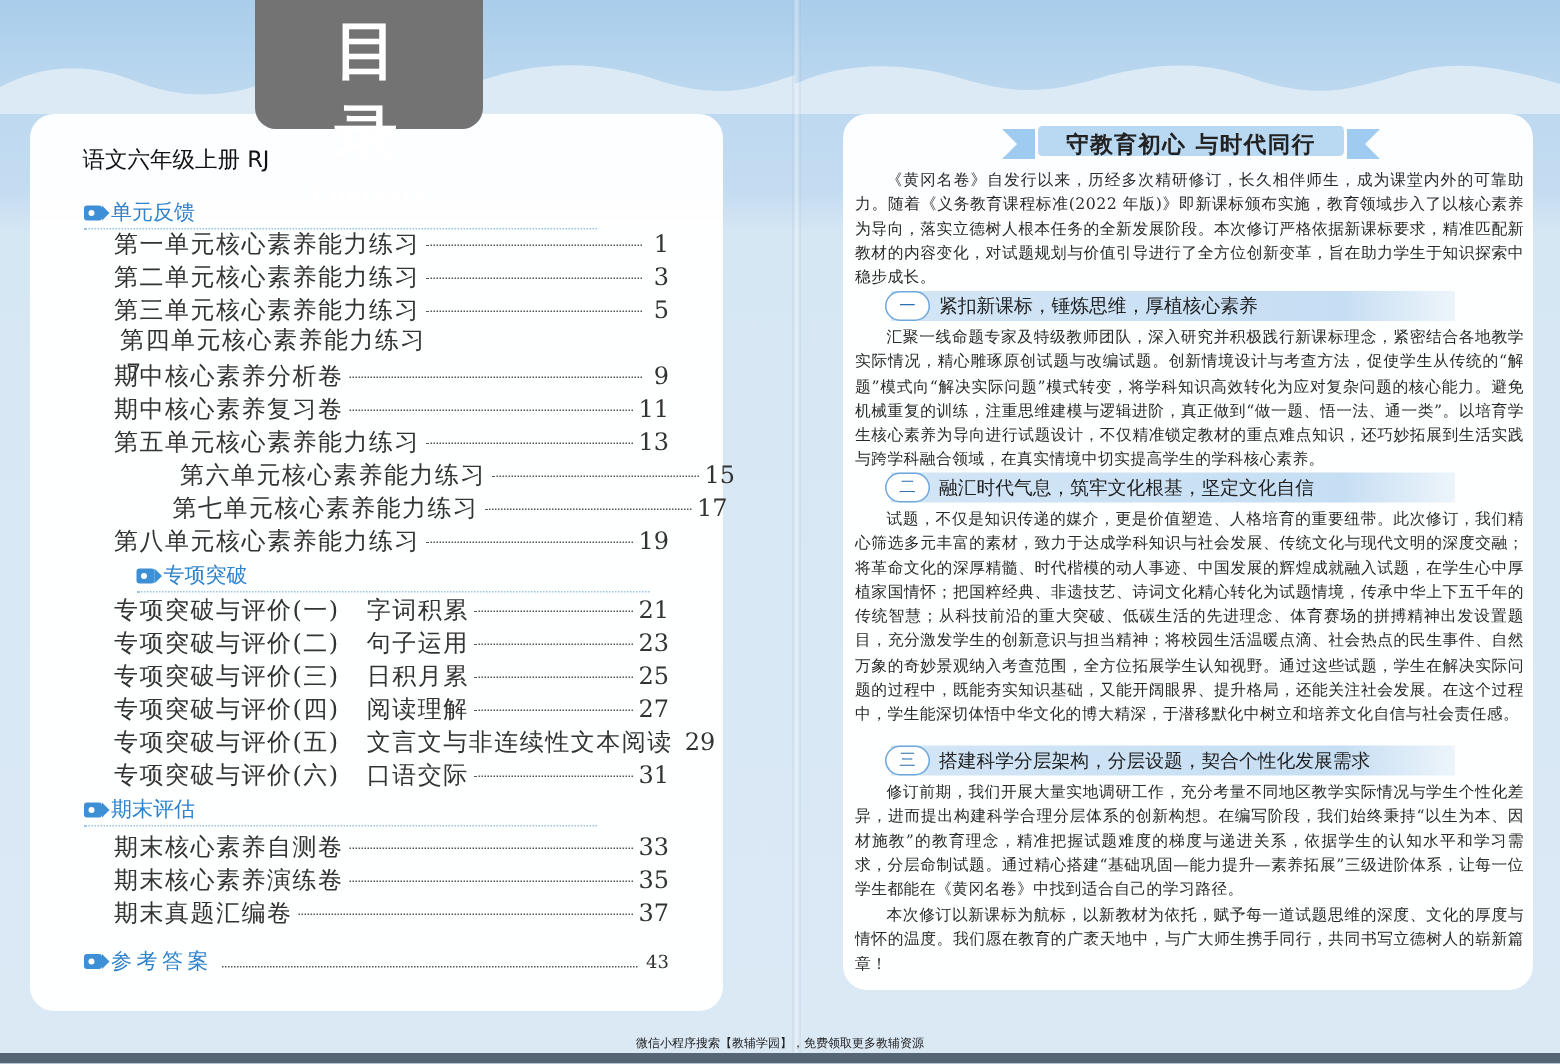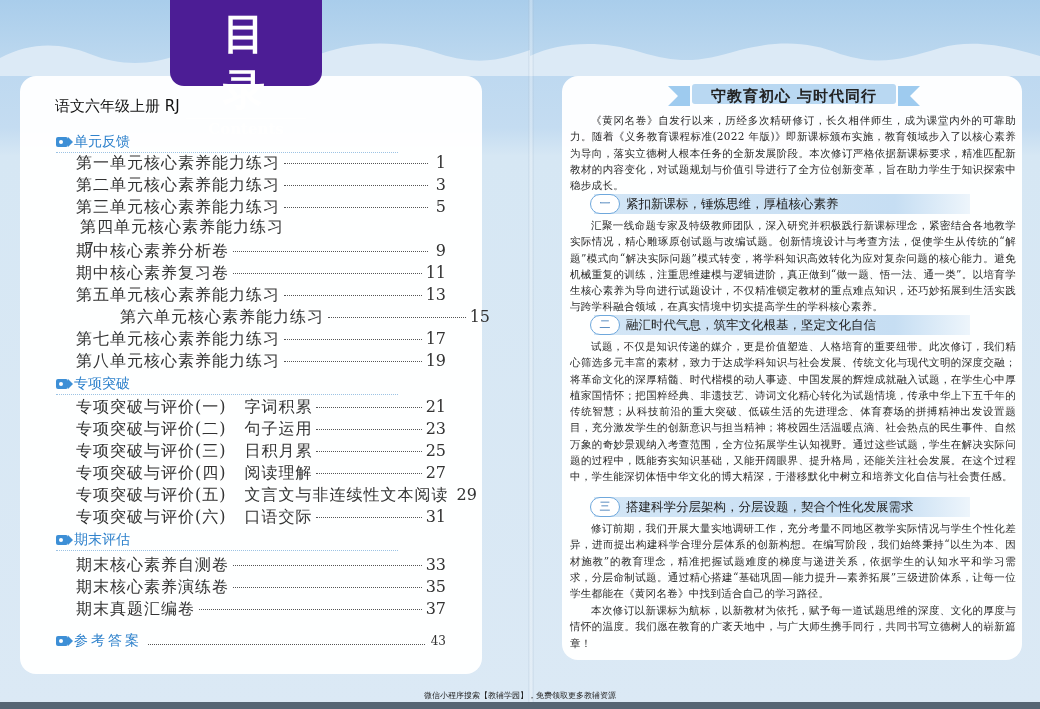--- a/index.html
+++ b/index.html
@@ -21,21 +21,21 @@
     .wave {
       position: absolute; left: 0; top: 36px; width: 1040px; height: 40px;
     }
     .spine {
       position: absolute; left: 528px; top: 0; width: 6px; height: 709px;
       background: linear-gradient(90deg, rgba(120,150,180,0.15), rgba(255,255,255,0.35), rgba(120,150,180,0.15));
     }
     
     .title-tab {
       position: absolute; left: 170px; top: 0; width: 152px; height: 86px;
-      background: #4c1d95;
+      background: #737373;
       border-radius: 0 0 14px 14px;
       text-align: center;
       color: #fff;
     }
     .title-tab .zh {
       font-family: "DejaVu Sans", "Liberation Sans", sans-serif;
       font-weight: bold; font-size: 42px; letter-spacing: 34px;
       padding-left: 30px;
       line-height: 56px; margin-top: 6px;
     }
@@ -198,32 +198,32 @@
 <div class="toc-row" style="top:285px;">
     <span class="t">第五单元核心素养能力练习</span>
     <span class="dots"></span>
     <span class="p">13</span>
   </div>
 <div class="toc-row" style="top:307px;margin-left:44px;">
     <span class="t">第六单元核心素养能力练习</span>
     <span class="dots"></span>
     <span class="p">15</span>
   </div>
-<div class="toc-row" style="top:329px;">
+<div class="toc-row" style="top:329px;margin-left:39px;">
     <span class="t">第七单元核心素养能力练习</span>
     <span class="dots"></span>
     <span class="p">17</span>
   </div>
 <div class="toc-row" style="top:351px;">
     <span class="t">第八单元核心素养能力练习</span>
     <span class="dots"></span>
     <span class="p">19</span>
   </div>
 
-<div class="section-head" style="top:373px;">
+<div class="section-head" style="top:373px;margin-left:35px;">
   <span class="ico"></span>
   <span class="lbl">专项突破</span>
 </div>
 <div class="toc-row" style="top:397px;">
     <span class="t">专项突破与评价(一)</span>
     <span class="t2">字词积累</span>
     <span class="dots"></span>
     <span class="p">21</span>
   </div>
 <div class="toc-row" style="top:419px;">

